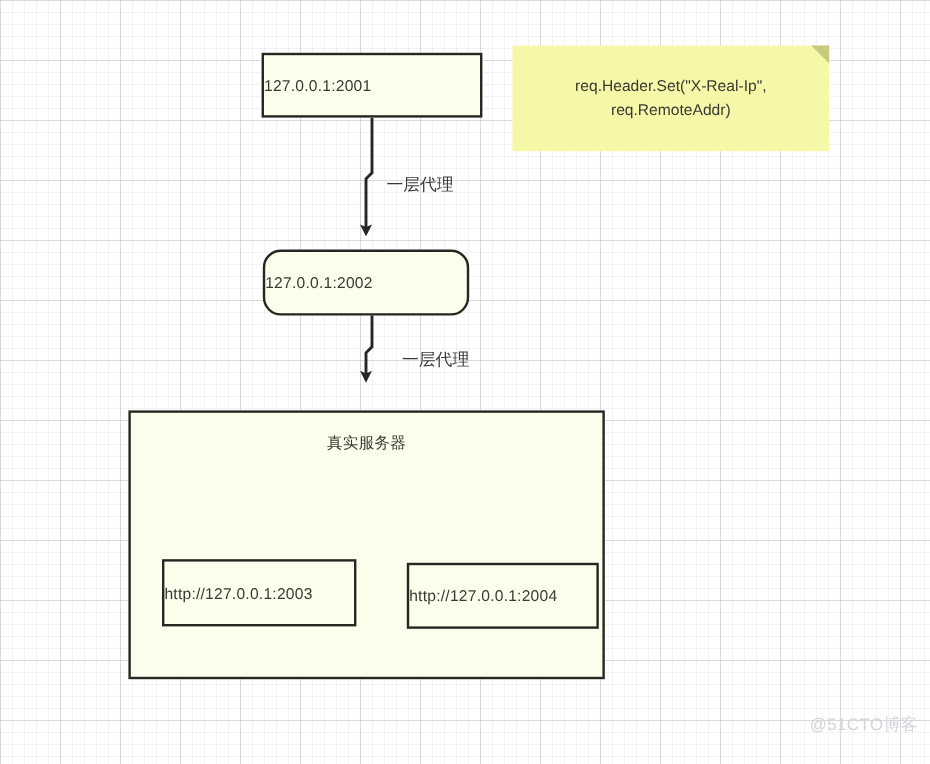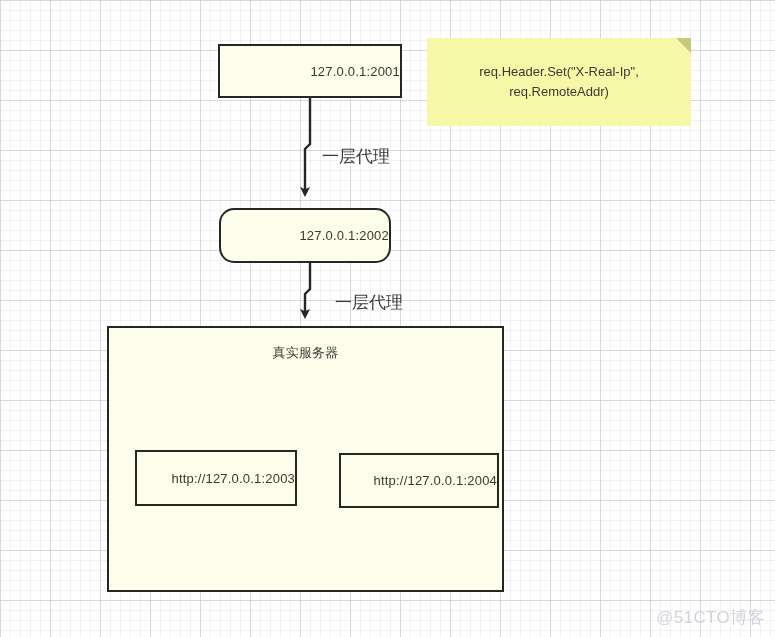--- a/index.html
+++ b/index.html
@@ -24,21 +24,21 @@
     font-family: "Liberation Sans", "DejaVu Sans", sans-serif;
   }
 
   .node {
     position: absolute;
     box-sizing: border-box;
     background: #fdfdeb;
     border: 2px solid #262622;
     display: flex;
     align-items: center;
-    justify-content: flex-end;
+    justify-content: flex-start;
     color: #3a3a34;
     font-size: 13px;
     letter-spacing: 0.2px;
     white-space: nowrap;
   }
 
   .node.container {
     display: block;
   }
 
@@ -72,40 +72,40 @@
     top: 0;
     right: 0;
     width: 0;
     height: 0;
     border-left: 15px solid transparent;
     border-top: 15px solid #c8c87f;
   }
 
   .edge-label {
     position: absolute;
-    font-size: 17px;
+    font-size: 14px;
     color: #3a3a34;
     white-space: nowrap;
   }
 
   svg.edges {
     position: absolute;
     left: 0;
     top: 0;
     width: 775px;
     height: 637px;
     overflow: visible;
     pointer-events: none;
   }
 
   .watermark {
     position: absolute;
     right: 10px;
-    bottom: 8px;
-    font-size: 17px;
+    bottom: 24px;
+    font-size: 14px;
     color: #d2d4da;
     letter-spacing: 0.4px;
     white-space: nowrap;
   }
 </style>
 </head>
 <body>
 
 <div id="canvas">
 
@@ -134,21 +134,21 @@
   </div>
 
   <div class="edge-label" style="left:322px; top:145px;">一层代理</div>
 
   <div class="node" style="left:219px; top:208px; width:172px; height:55px;border-radius:15px;">
     <span>127.0.0.1:2002</span>
   </div>
 
   <div class="edge-label" style="left:335px; top:291px;">一层代理</div>
 
-  <div class="node container" style="left:107px; top:326px; width:397px; height:266px;">
+  <div class="node container" style="left:107px; top:342px; width:397px; height:224px;">
     <div class="container-title">真实服务器</div>
 
     <div class="node" style="left:26px; top:122px; width:162px; height:56px;">
       <span>http://127.0.0.1:2003</span>
     </div>
 
     <div class="node" style="left:230px; top:125px; width:160px; height:55px;">
       <span>http://127.0.0.1:2004</span>
     </div>
   </div>

